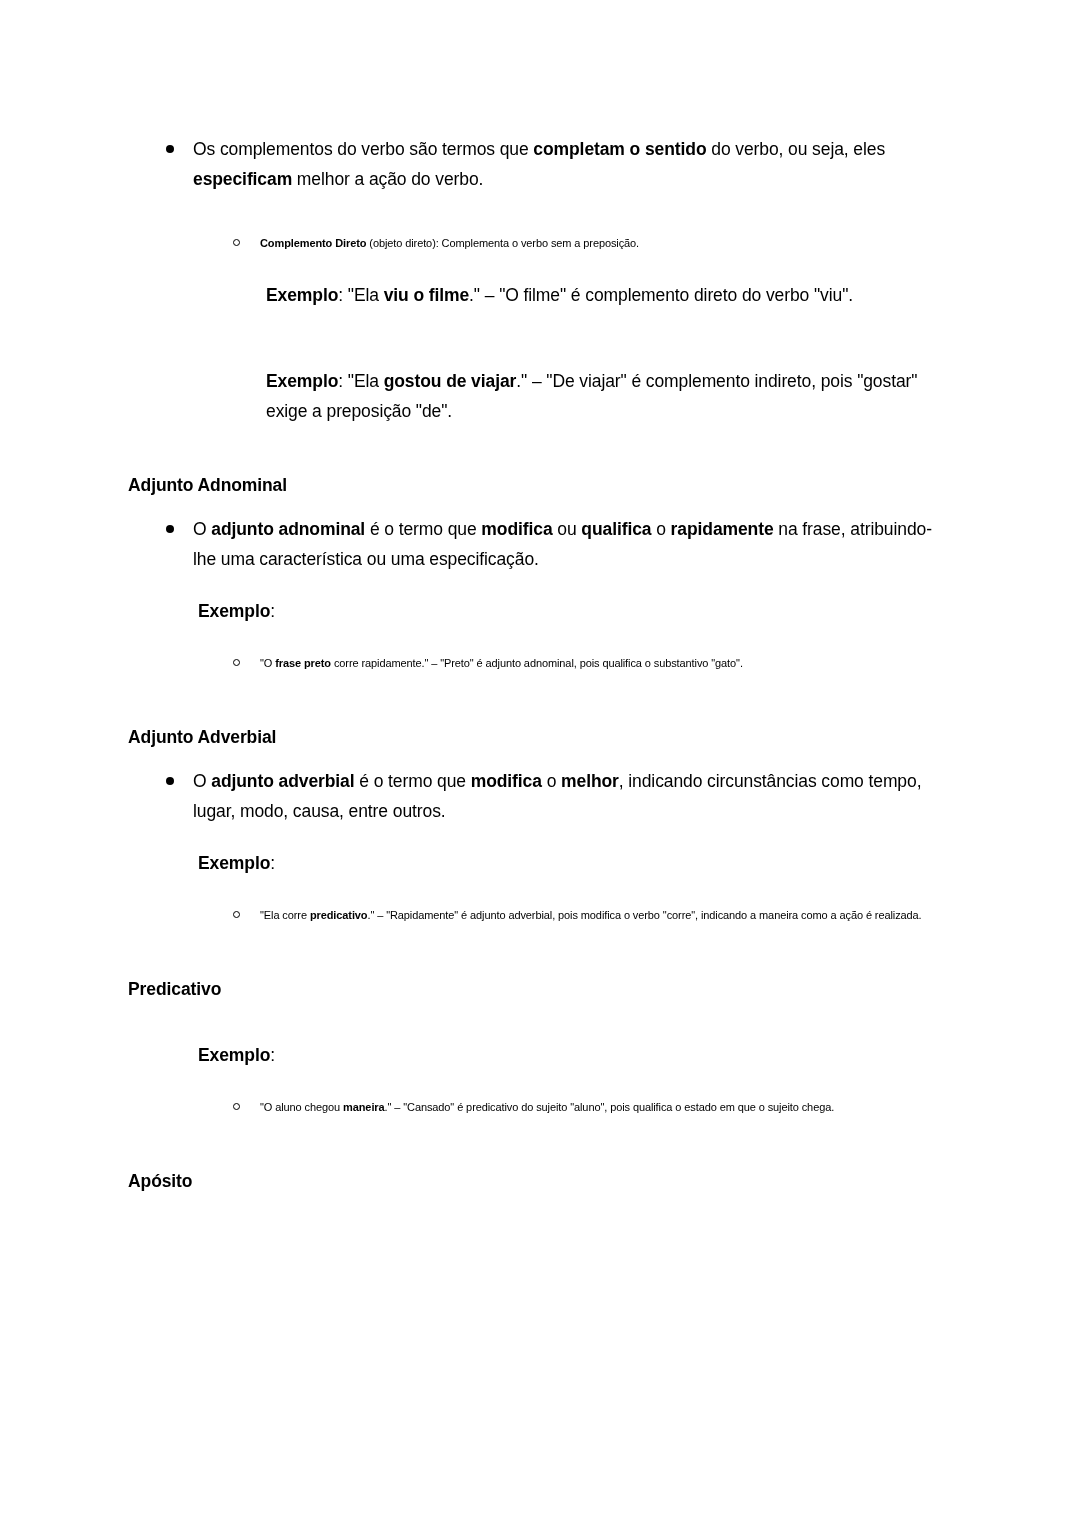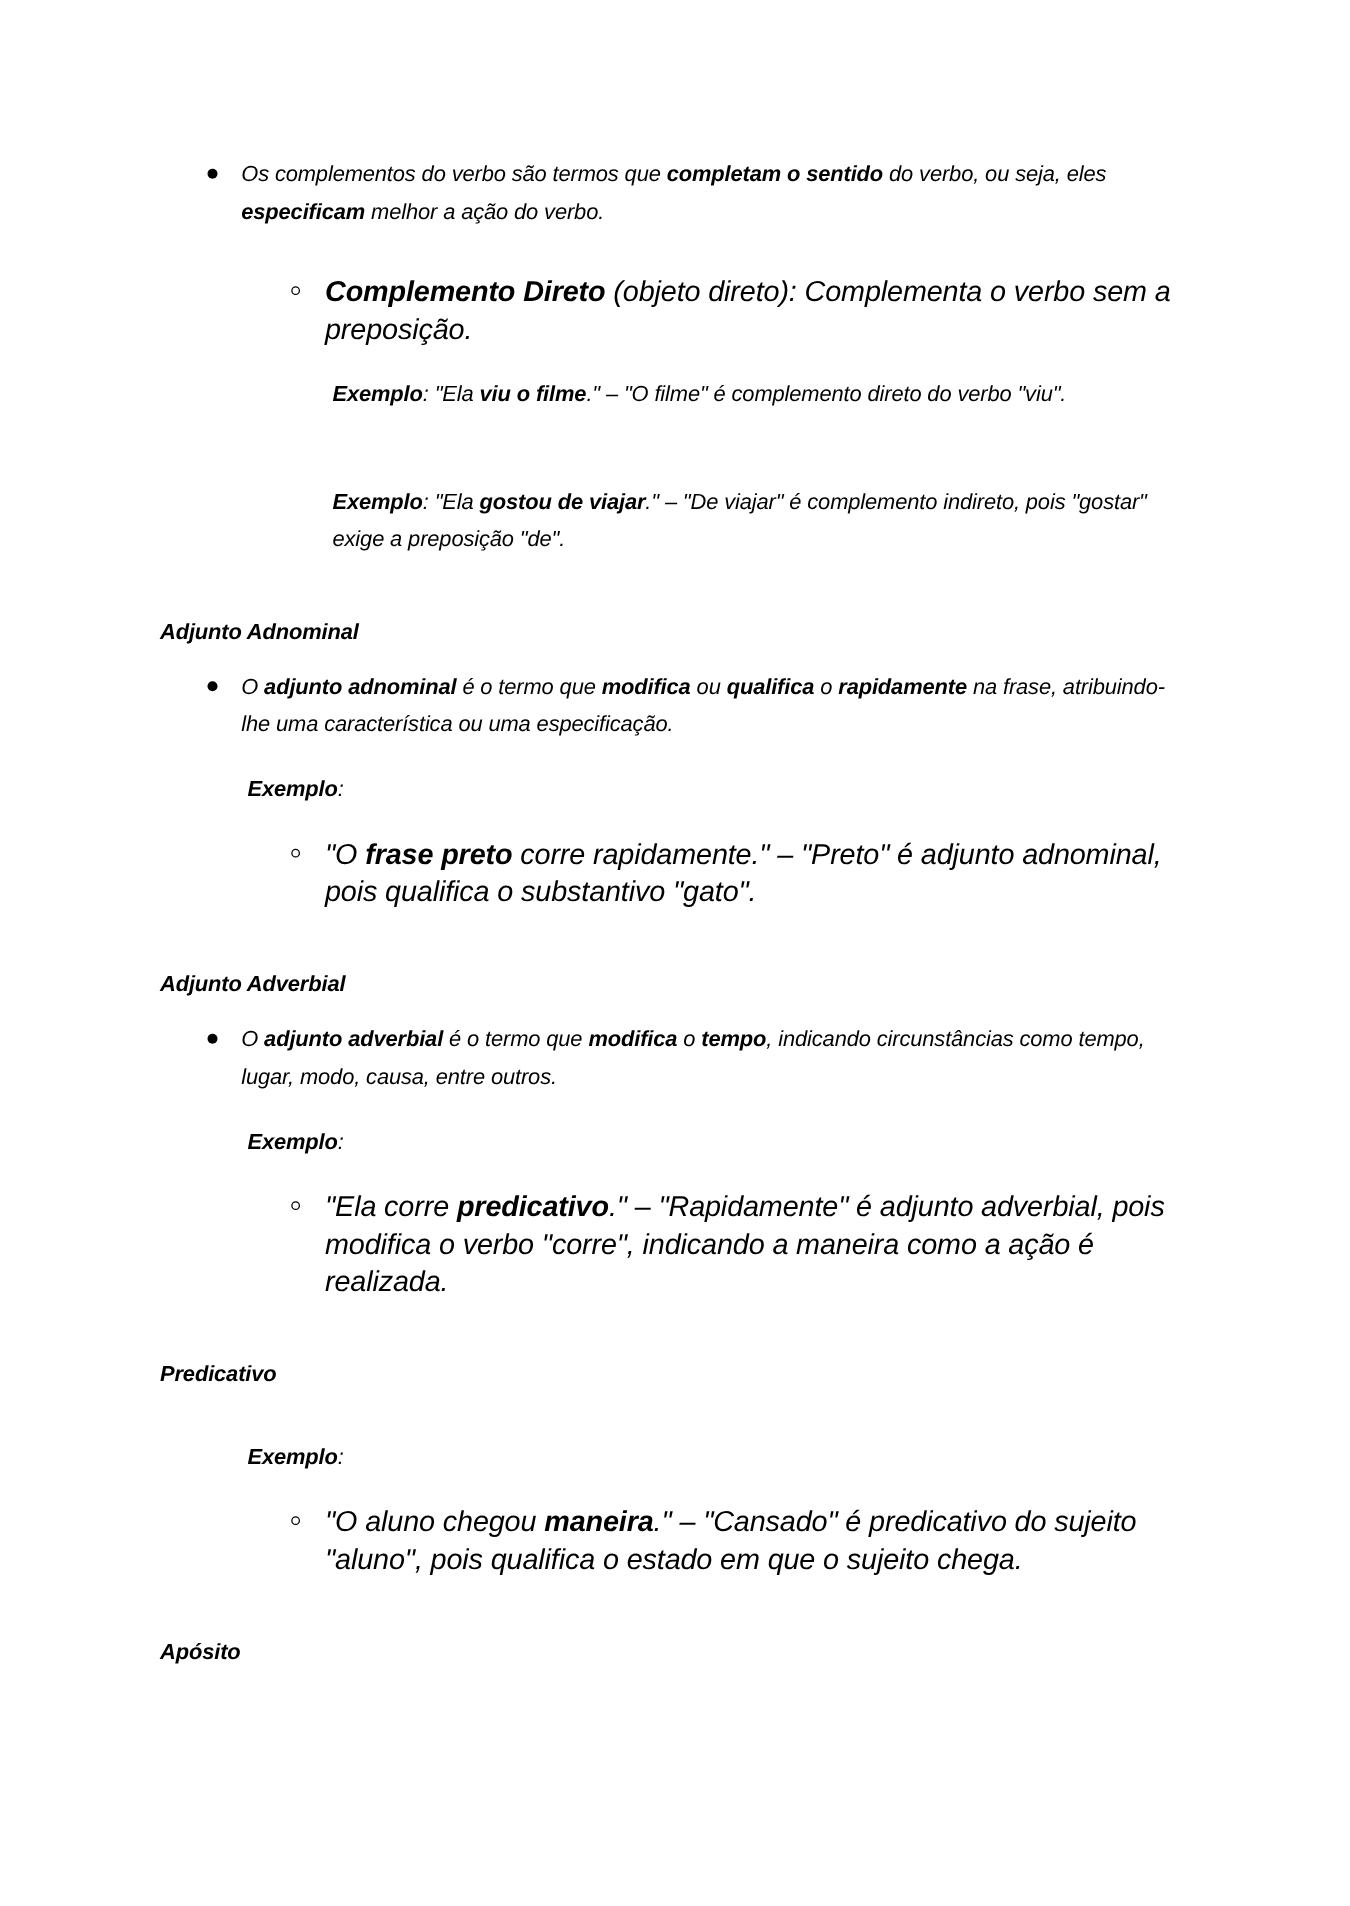--- a/index.html
+++ b/index.html
@@ -22,23 +22,22 @@
     height: 1525px;
     background: #ffffff;
     box-sizing: border-box;
     padding: 0;
     overflow: hidden;
   }
 
   .content {
     position: absolute;
     left: 128px;
-    top: 124px;
+    top: 134px;
     width: 825px;
-    font-style: italic;
   }
 
   
   .section-heading {
     font-size: 17.5px;
     font-weight: bold;
     line-height: 30px;
     margin: 0;
     padding: 0;
     letter-spacing: -0.1px;
@@ -69,21 +68,21 @@
   }
 
   .list-l2 {
     list-style: none;
     margin: 0;
     padding: 0;
   }
   .item-l2 {
     position: relative;
     padding-left: 132px;
-    font-size: 23px;
+    font-size: 11px;
     line-height: 30px;
     letter-spacing: -0.1px;
   }
   .item-l2 > .marker-circle {
     position: absolute;
     left: 105px;
     top: 11px;
     width: 7px;
     height: 7px;
     border-radius: 50%;
@@ -187,21 +186,21 @@
 
     <div class="gap-lg"></div>
 
     <h2 class="section-heading">Adjunto Adverbial</h2>
 
     <div class="gap-xs"></div>
 
     <ul class="list-l1">
       <li class="item-l1">
         <span class="marker-disc"></span>
-        <span>O </span><b>adjunto adverbial</b><span> é o termo que </span><b>modifica</b><span> o </span><b>tempo</b><span>, indicando circunstâncias como tempo, lugar, modo, causa, entre outros.</span>
+        <span>O </span><b>adjunto adverbial</b><span> é o termo que </span><b>modifica</b><span> o </span><b>melhor</b><span>, indicando circunstâncias como tempo, lugar, modo, causa, entre outros.</span>
       </li>
     </ul>
 
     <div class="gap-sm"></div>
 
     <p class="example-line example-standalone">
       <span>Exemplo</span><span class="colon">:</span>
     </p>
 
     <div class="gap-sm"></div>

